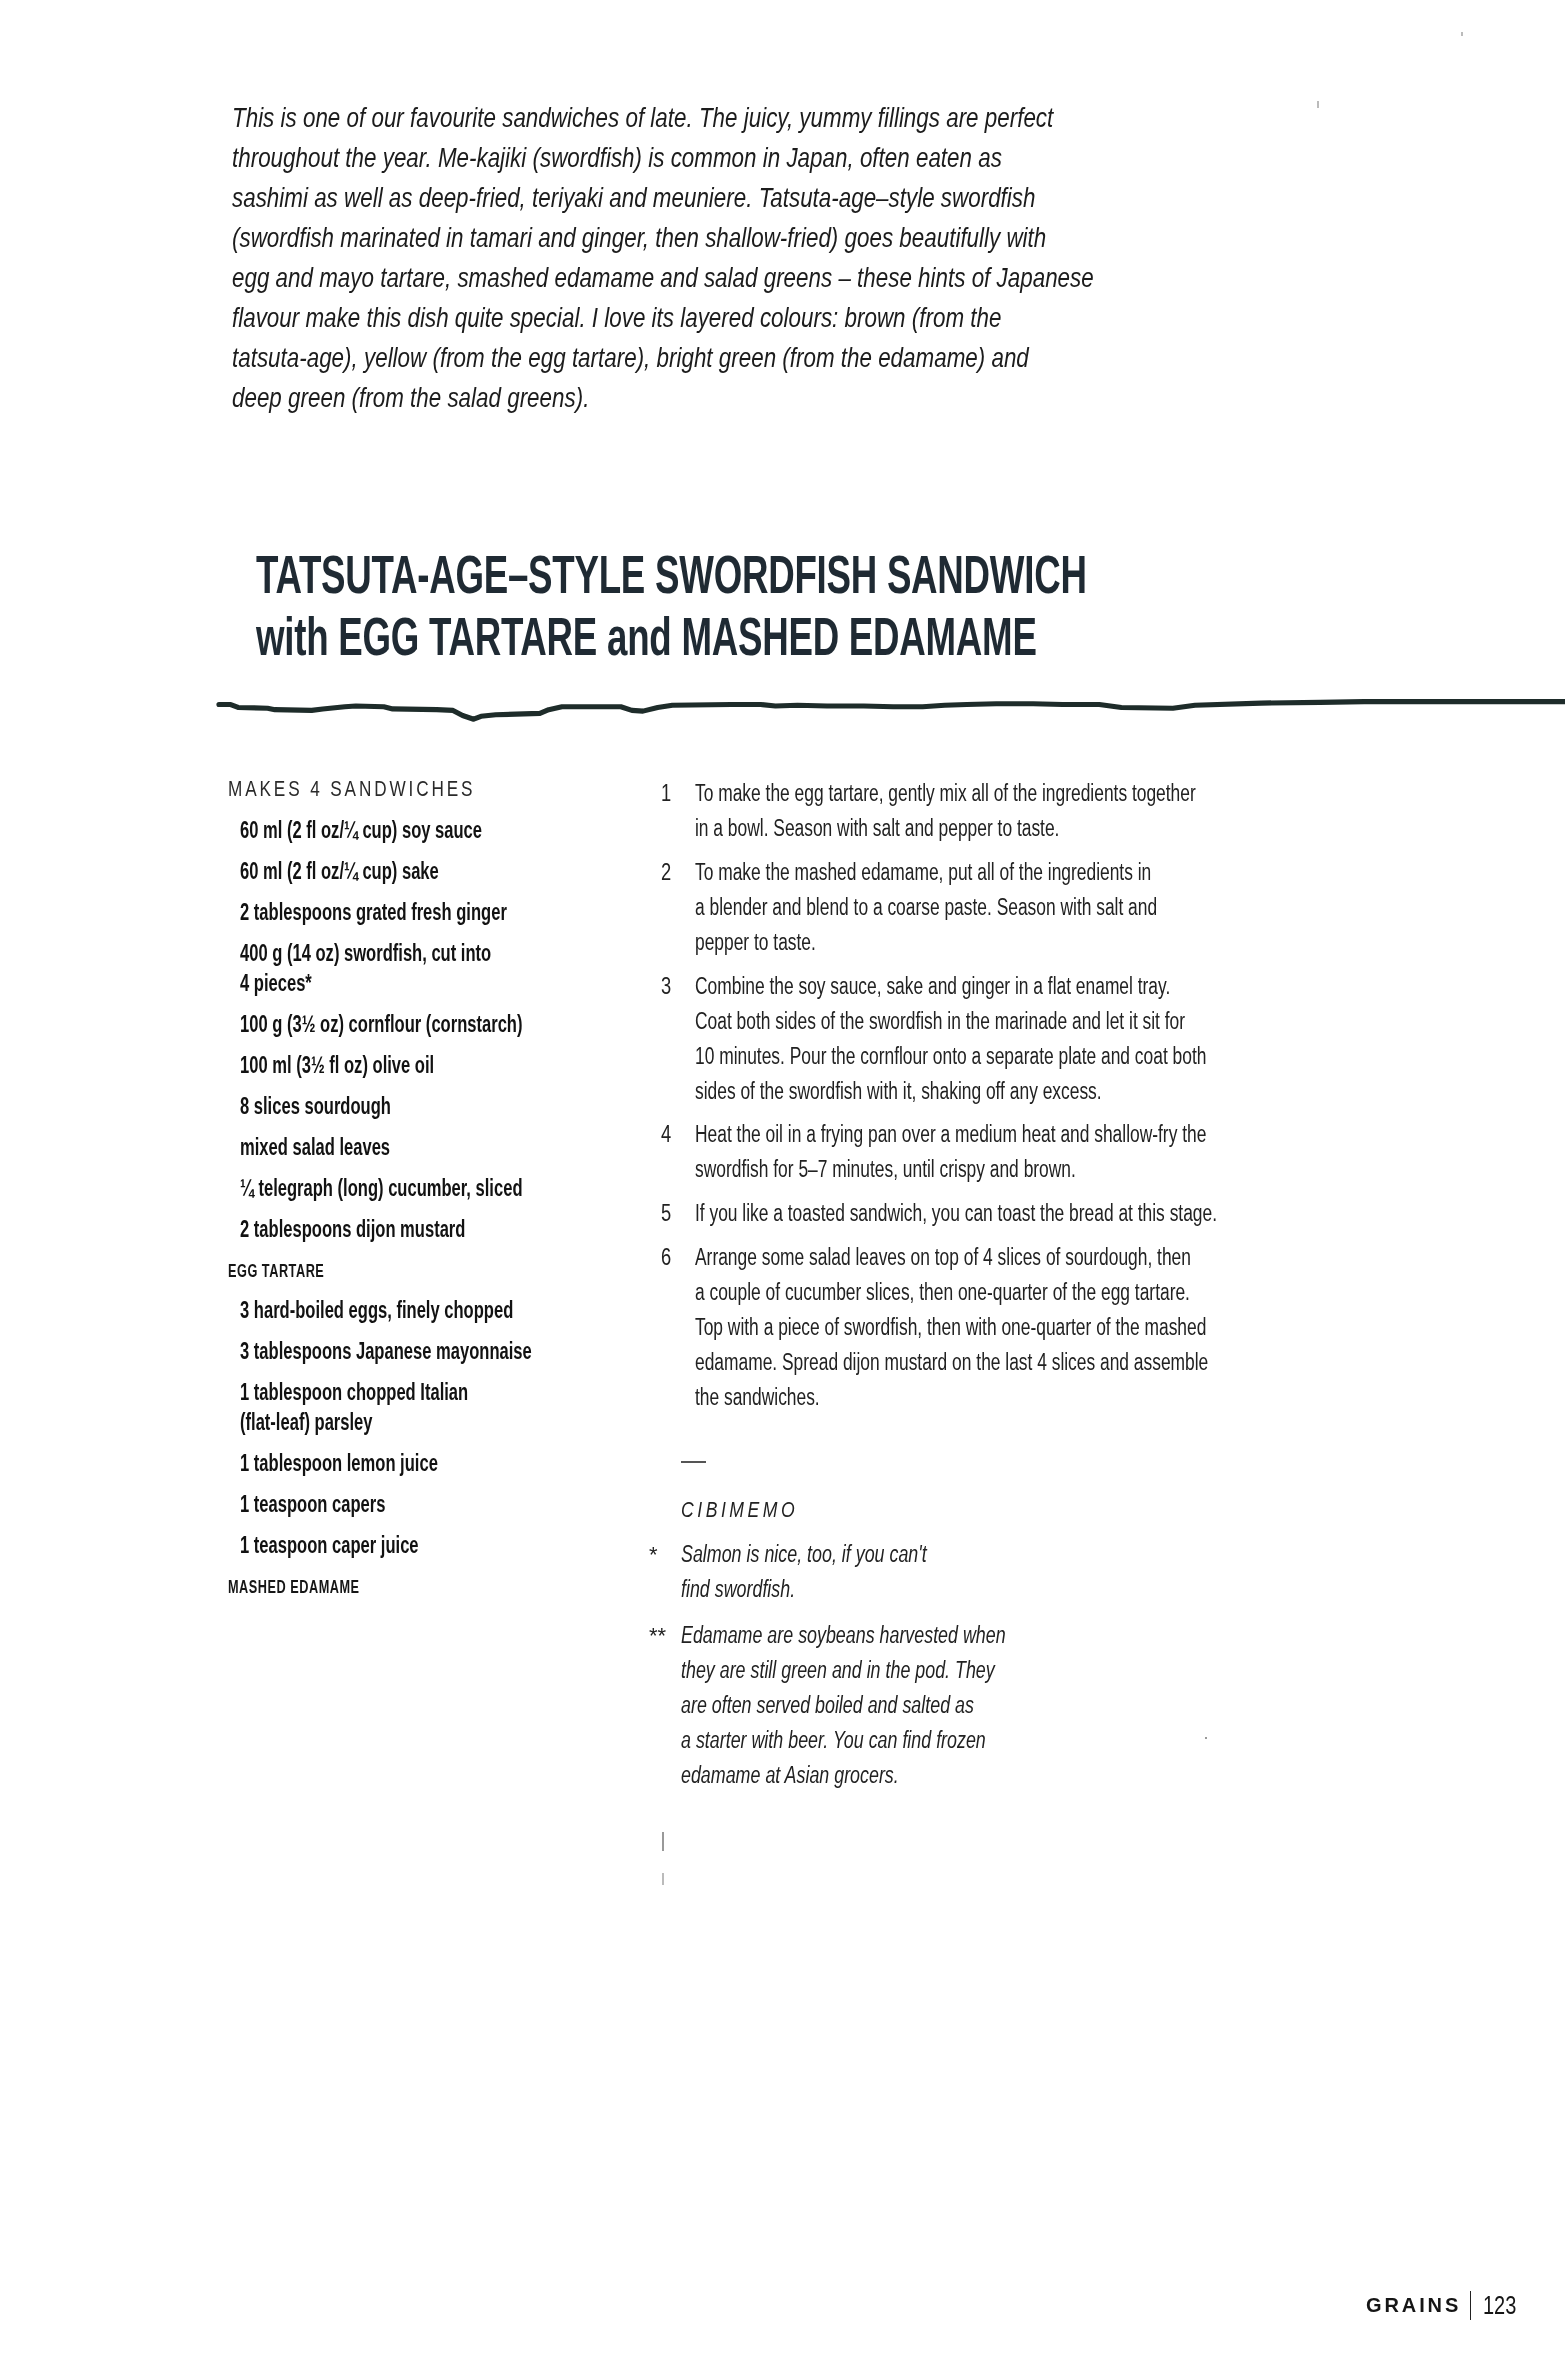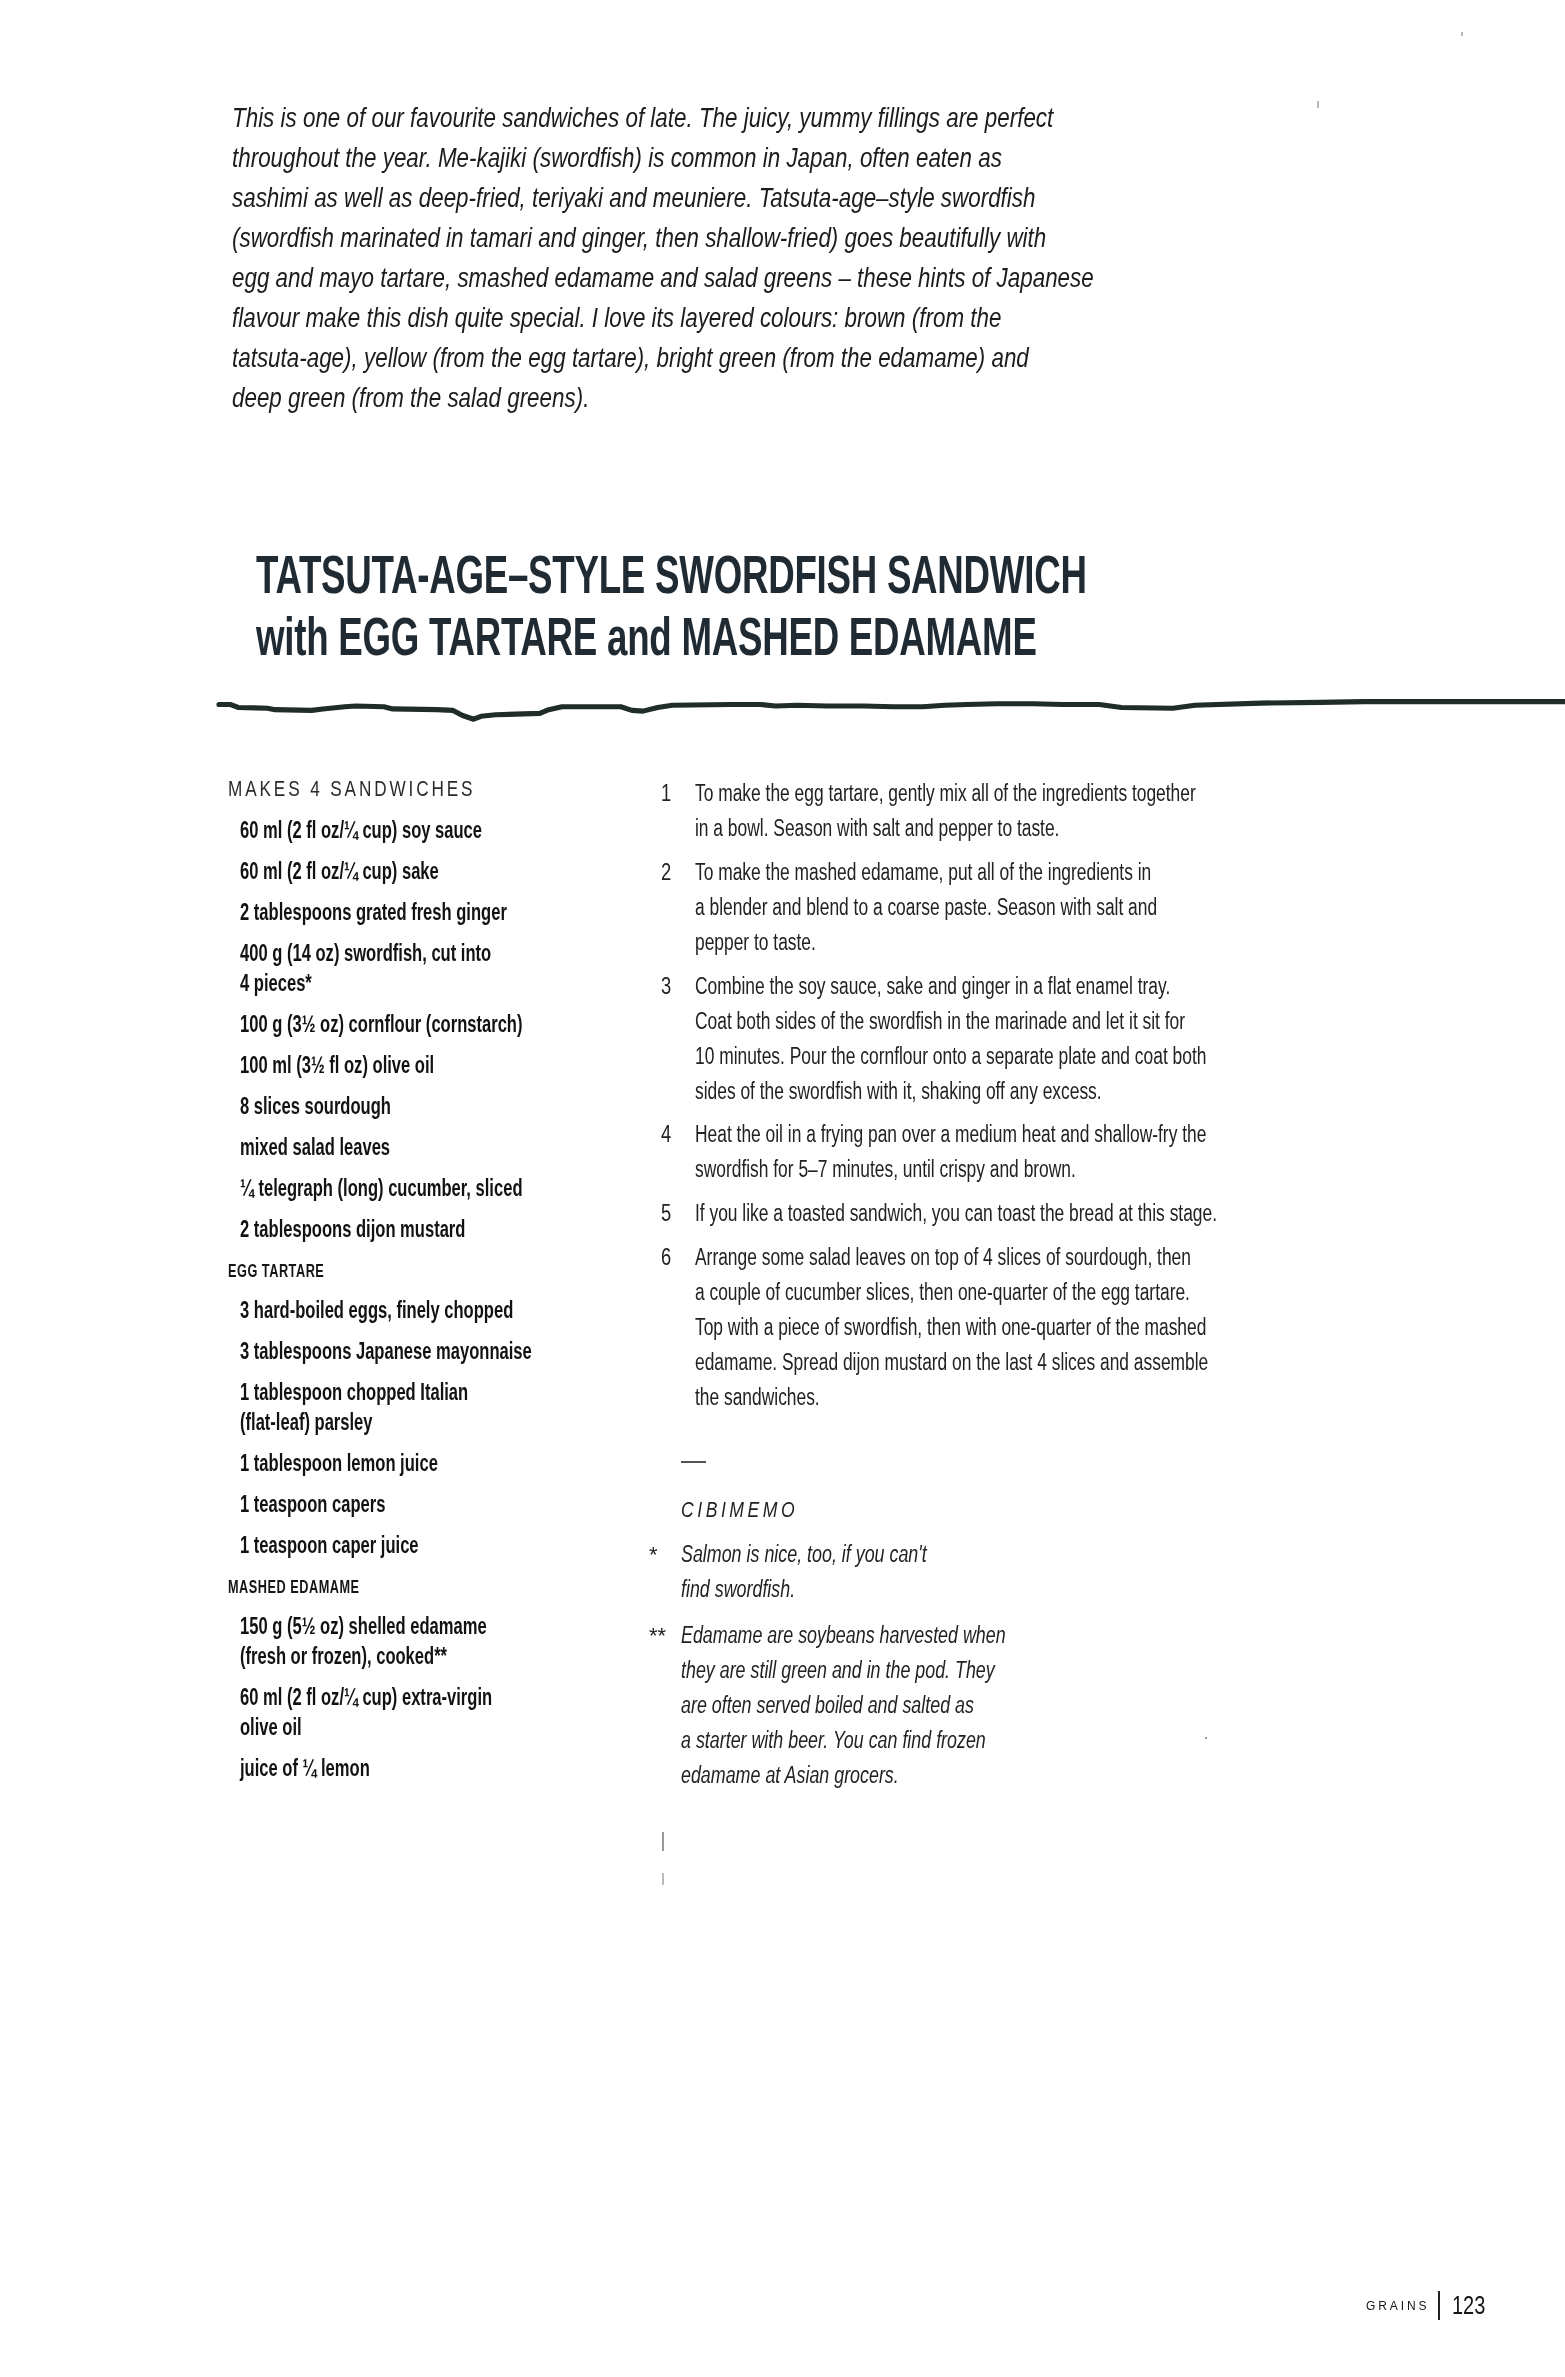--- a/index.html
+++ b/index.html
@@ -80,21 +80,21 @@
   }
   .note .nl {
     display: block; height: 35px; line-height: 35px;
     font-family: "Liberation Sans", sans-serif; font-style: italic; font-size: 23.5px; color: #222;
     white-space: nowrap; transform: scaleX(0.76); transform-origin: 0 0;
   }
 
   
   .footer { left: 1366px; top: 2287px; height: 37px; display: flex; align-items: center; }
   .footer .section {
-    font-family: "Liberation Sans", sans-serif; font-weight: normal; font-size: 12px;
+    font-family: "Liberation Sans", sans-serif; font-weight: bold; font-size: 20px;
     letter-spacing: 2.9px; color: #151515; text-align: right;
   }
   .footer .sep { width: 1.5px; height: 29px; background: #222; margin: 0 11.8px 0 8.8px; }
   .footer .page {
     font-family: "Liberation Sans", sans-serif; font-size: 25px; color: #151515;
     transform: scaleX(0.80); transform-origin: 0 50%; display: inline-block;
   }
 
   
   .speck { position: absolute; background: #bbb; }
@@ -147,31 +147,20 @@
     <li class="ing">
         <span class="l2">1 tablespoon chopped Italian</span>
         <span class="l2">(flat-leaf) parsley</span>
       </li>
     <li class="ing"><span>1 tablespoon lemon juice</span></li>
     <li class="ing"><span>1 teaspoon capers</span></li>
     <li class="ing"><span>1 teaspoon caper juice</span></li>
   </ul>
 
   <div class="sub-head">MASHED EDAMAME</div>
-  <ul class="ing-group">
-    <li class="ing">
-        <span class="l2">150 g (5½ oz) shelled edamame</span>
-        <span class="l2">(fresh or frozen), cooked**</span>
-      </li>
-    <li class="ing">
-        <span class="l2">60 ml (2 fl oz/¼ cup) extra-virgin</span>
-        <span class="l2">olive oil</span>
-      </li>
-    <li class="ing"><span>juice of ¼ lemon</span></li>
-  </ul>
 </div>
 
 <div class="abs method">
   <div class="step">
     <span class="num">1</span>
     <div class="txt">
       <span class="sl">To make the egg tartare, gently mix all of the ingredients together</span>
       <span class="sl">in a bowl. Season with salt and pepper to taste.</span>
     </div>
   </div>

